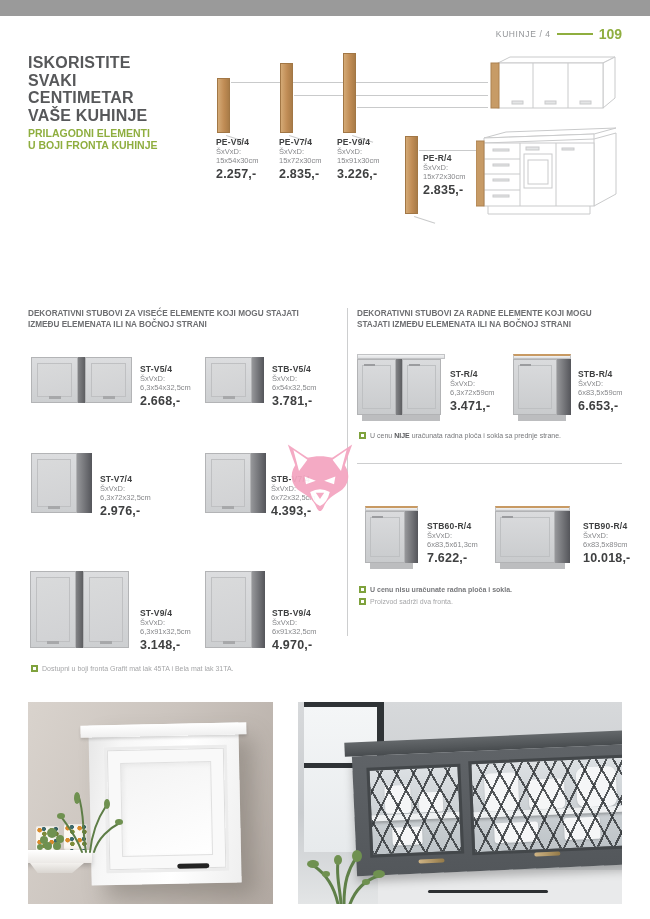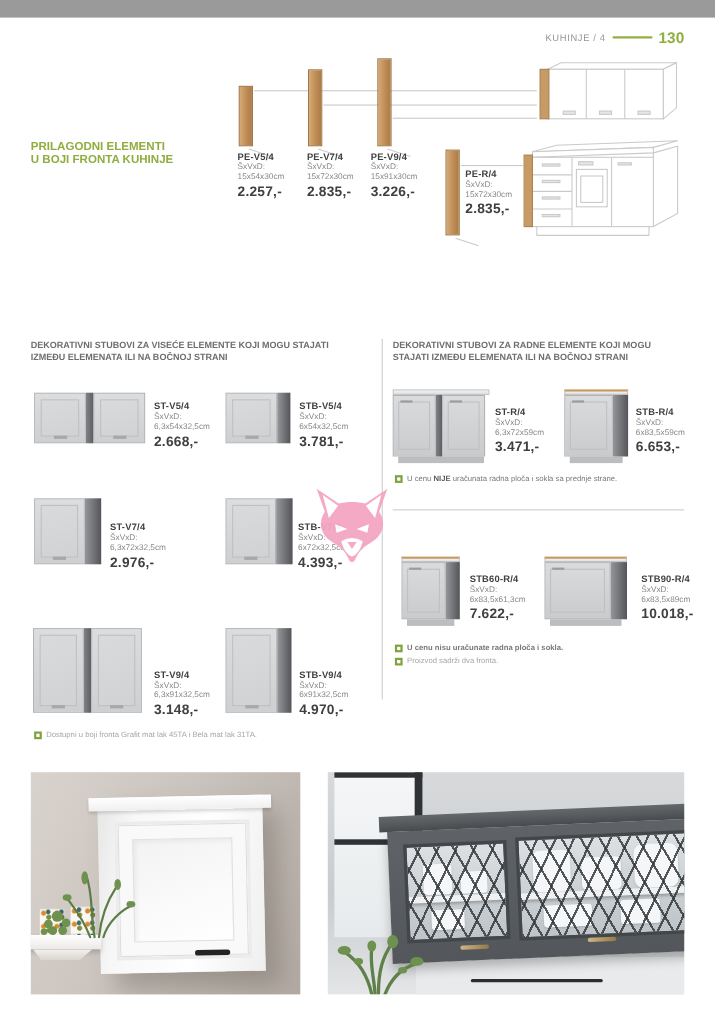--- a/index.html
+++ b/index.html
@@ -137,23 +137,27 @@
   .plantsvg { position:absolute; z-index:4; }
 </style>
 </head>
 <body>
 
 <div class="page">
 
   <div class="pghead">
     <span class="crumb">KUHINJE / 4</span>
     <span class="hline"></span>
-    <span class="pagenum">130</span>
-  </div>
-
+    <span class="pagenum">109</span>
+  </div>
+
+  <div class="hero-title">ISKORISTITE
+SVAKI
+CENTIMETAR
+VAŠE KUHINJE</div>
   <div class="hero-sub">PRILAGODNI ELEMENTI
 U BOJI FRONTA KUHINJE</div>
 
   <div class="cline" style="left:231px;top:66px;width:257px"></div>
   <div class="cline" style="left:294px;top:79px;width:194px"></div>
   <div class="cline" style="left:357px;top:91px;width:131px"></div>
   <div class="cline" style="left:419px;top:134px;width:57px"></div>
   <div class="wpanel" style="left:217px;top:62px;height:55px"></div>
   <div class="wpanel" style="left:280px;top:47px;height:70px"></div>
   <div class="wpanel" style="left:343px;top:37px;height:80px"></div>

